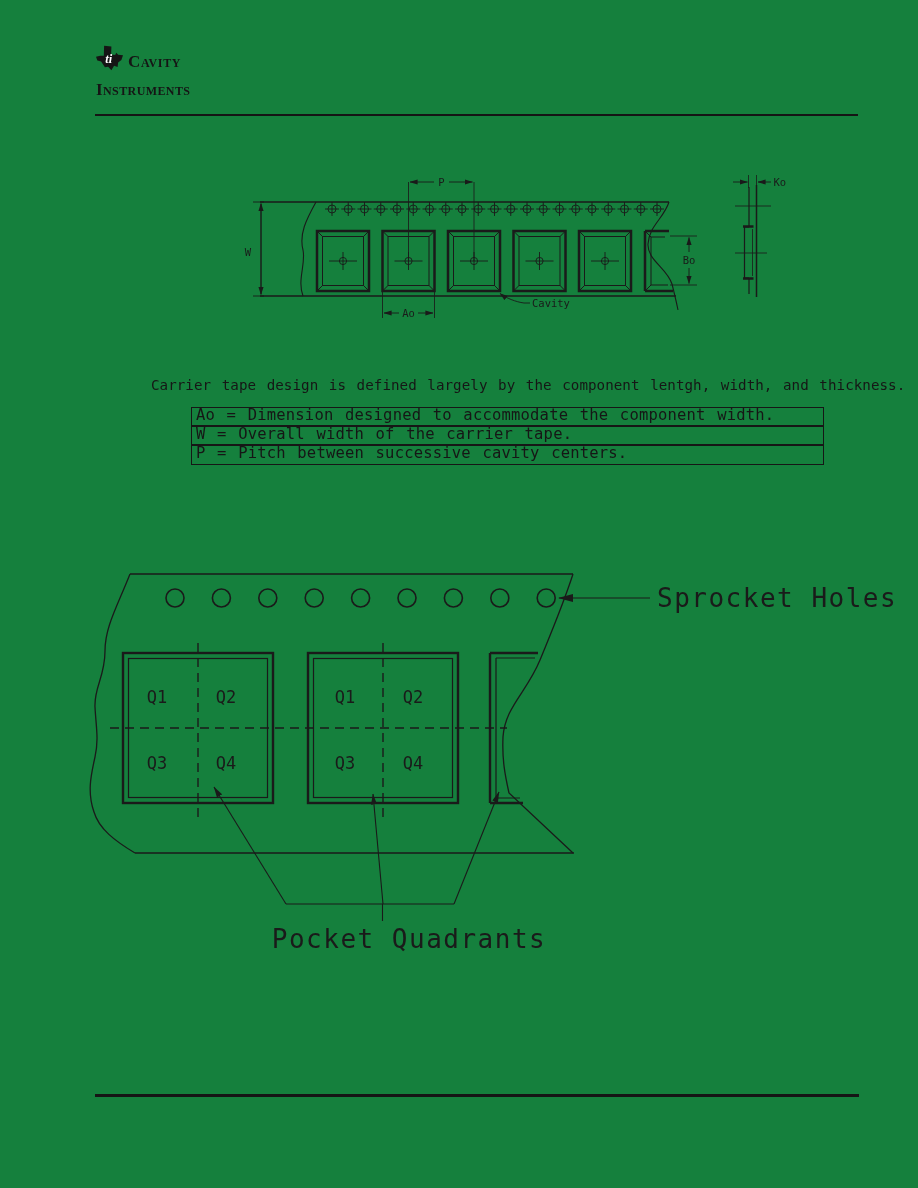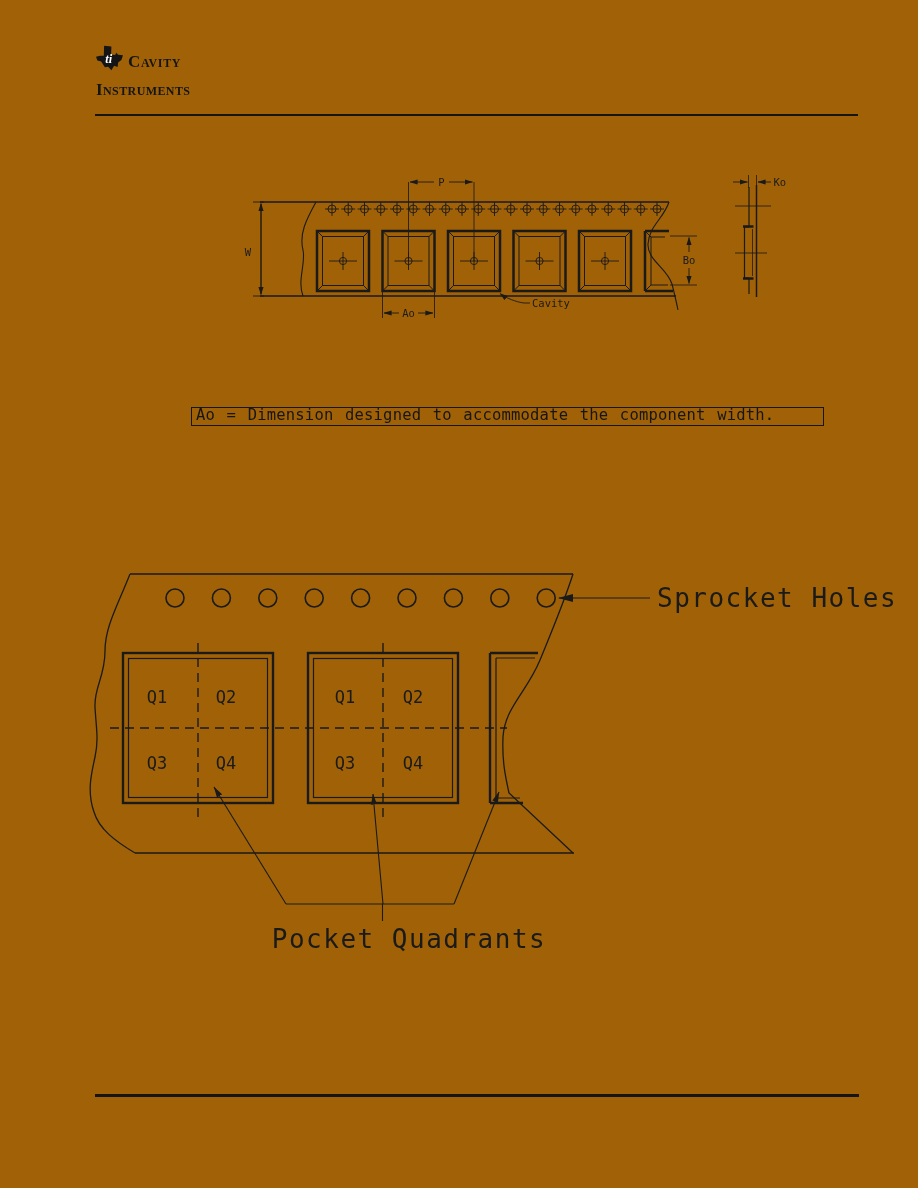--- a/index.html
+++ b/index.html
@@ -1,16 +1,16 @@
 <!DOCTYPE html>
 <html><head>
 <meta charset="utf-8">
 <style>
   html,body{margin:0;padding:0;background:#fff;}
-  .page{position:relative;width:918px;height:1188px;background:#a16207;overflow:hidden;
+  .page{position:relative;width:918px;height:1188px;background:#15803d;overflow:hidden;
         font-family:"DejaVu Sans Mono",monospace;color:#1a1a1a;}
   
   .logo{position:absolute;left:95px;top:44px;width:150px;height:44px;}
   .logo-icon{position:absolute;left:1px;top:1px;width:27px;height:26px;}
   .brand{position:absolute;font-family:"Liberation Serif",serif;font-weight:bold;
          font-variant:small-caps;color:#151515;white-space:nowrap;}
   .brand1{left:33px;top:8px;font-size:17px;letter-spacing:0.6px;}
   .brand2{left:1px;top:23px;font-size:17px;letter-spacing:0.4px;margin-top:13px;}
   .rule{position:absolute;background:#151515;}
   .rule-top{left:95px;top:114px;width:763px;height:2px;}
@@ -153,23 +153,26 @@
       <path d="M495,38 H531 M495,85 H527" class="ln" stroke-width="0.85"></path>
       <g>
         <path d="M508.5,7 V20 M516.5,7 V20" class="ln" stroke-width="0.8"></path>
         <line x1="493" y1="14" x2="507.5" y2="14" class="ln" stroke-width="0.9" marker-end="url(#arrS)"></line>
         <line x1="531" y1="14" x2="518" y2="14" class="ln" stroke-width="0.9" marker-end="url(#arrS)"></line>
         <text class="dim" x="533.5" y="14" text-anchor="start" dominant-baseline="central">Ko</text>
       </g>
     </g>
   </svg>
 
+  <div class="caption">Carrier tape design is defined largely by the component lentgh, width, and thickness.</div>
 
   <div class="def-table">
     <div class="trow">Ao = Dimension designed to accommodate the component width.</div>
+    <div class="trow">W = Overall width of the carrier tape.</div>
+    <div class="trow">P = Pitch between successive cavity centers.</div>
   </div>
 
   <svg class="fig2" width="830" height="400" viewBox="0 0 830 400">
     <defs>
       <marker id="arrM" markerUnits="userSpaceOnUse" markerWidth="11" markerHeight="7" refX="10.5" refY="3.5" orient="auto">
         <path d="M0,0.5 L11,3.5 L0,6.5 Z" fill="#1a1a1a"></path>
       </marker>
       <marker id="arrB" markerUnits="userSpaceOnUse" markerWidth="15" markerHeight="9" refX="14" refY="4.5" orient="auto">
         <path d="M0,0.5 L15,4.5 L0,8.5 Z" fill="#1a1a1a"></path>
       </marker>

